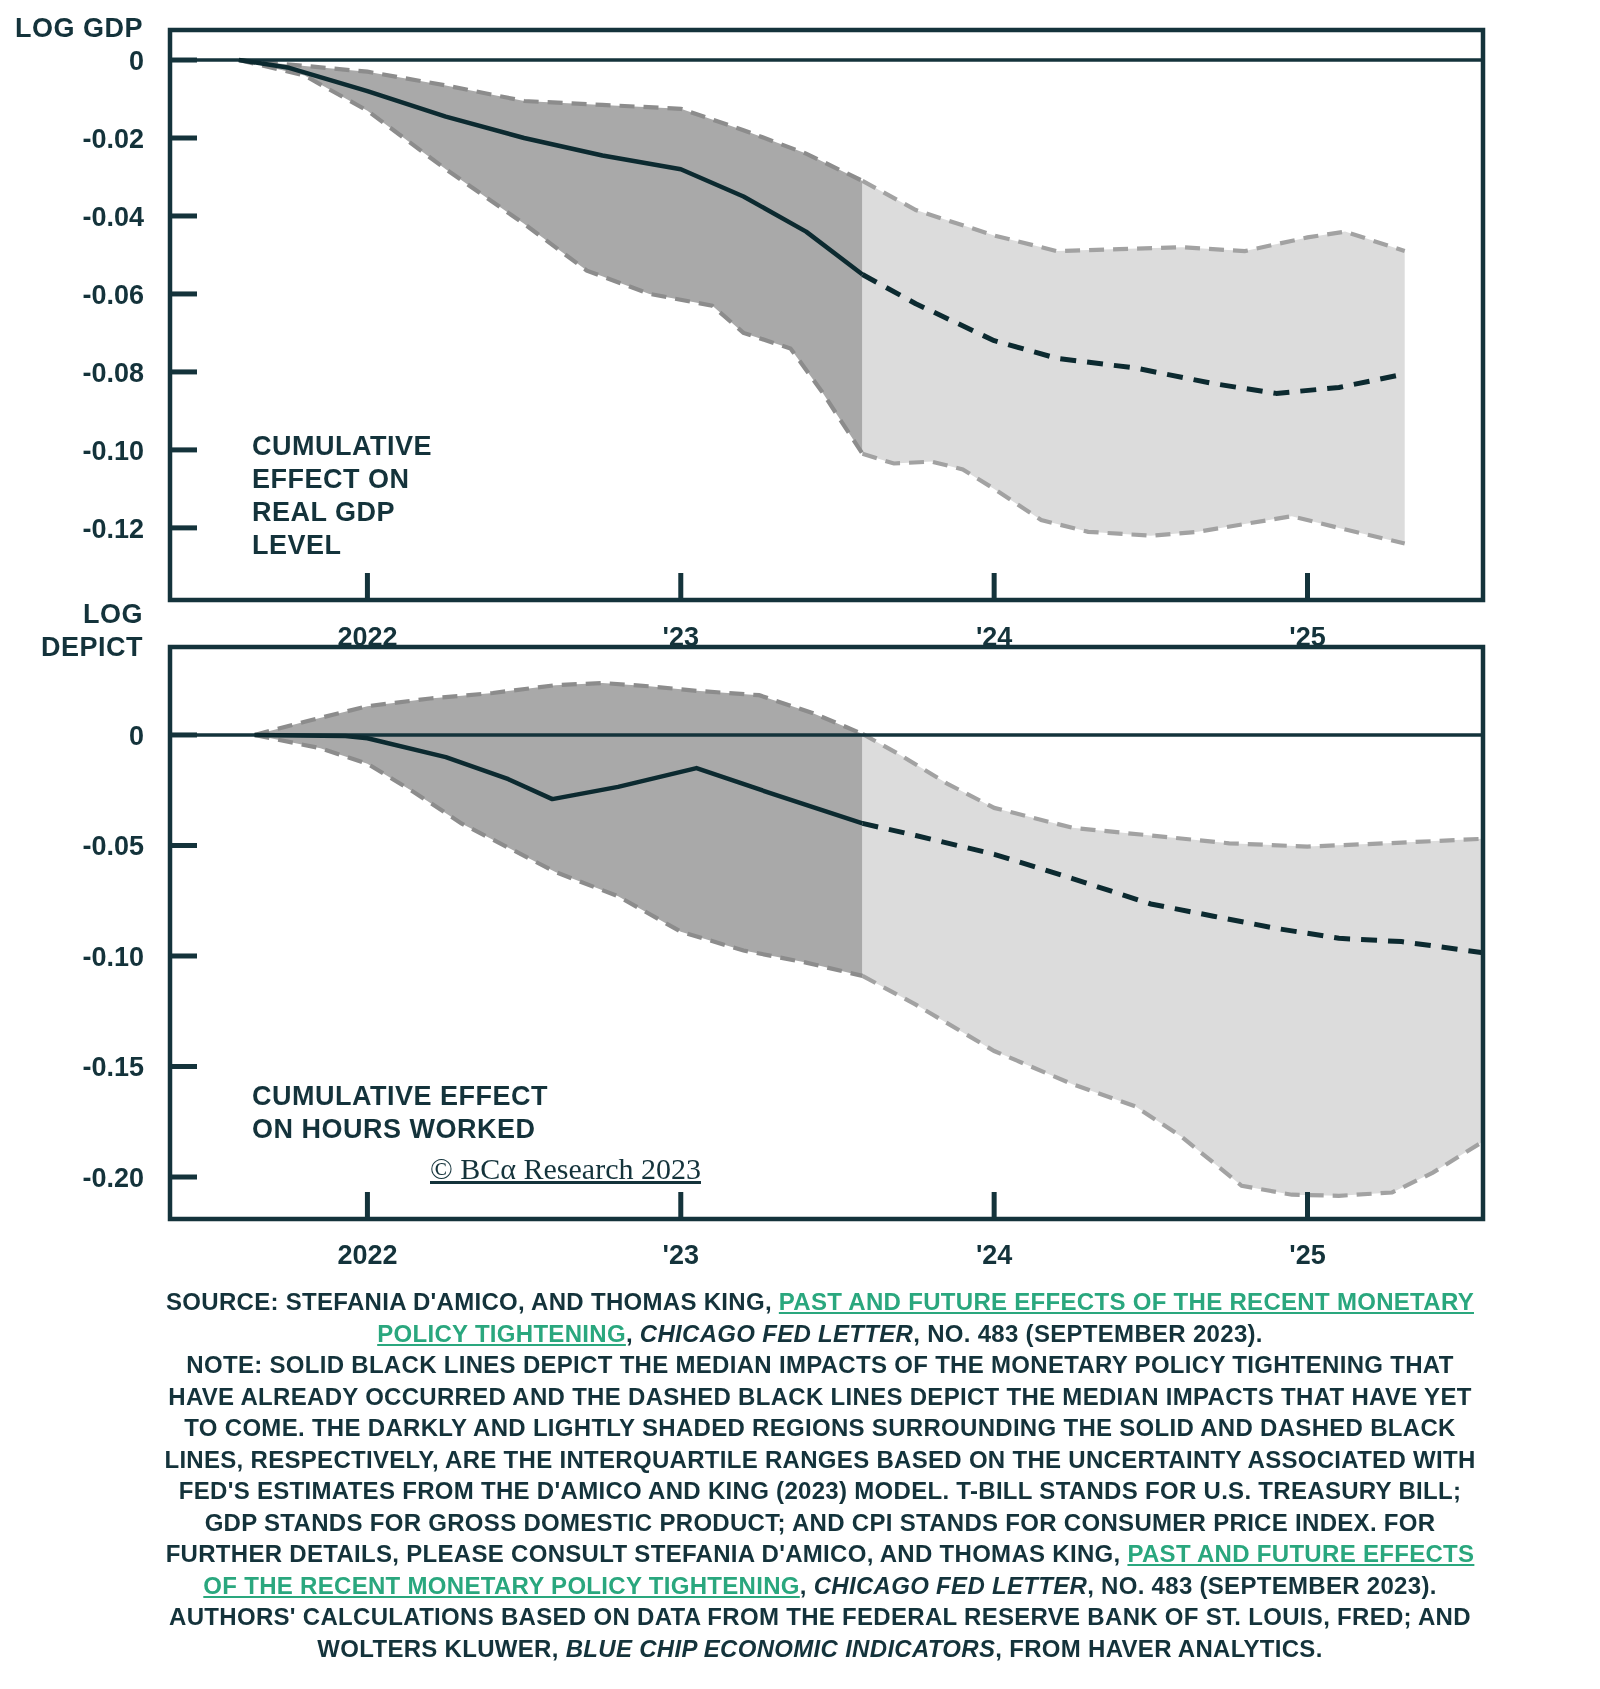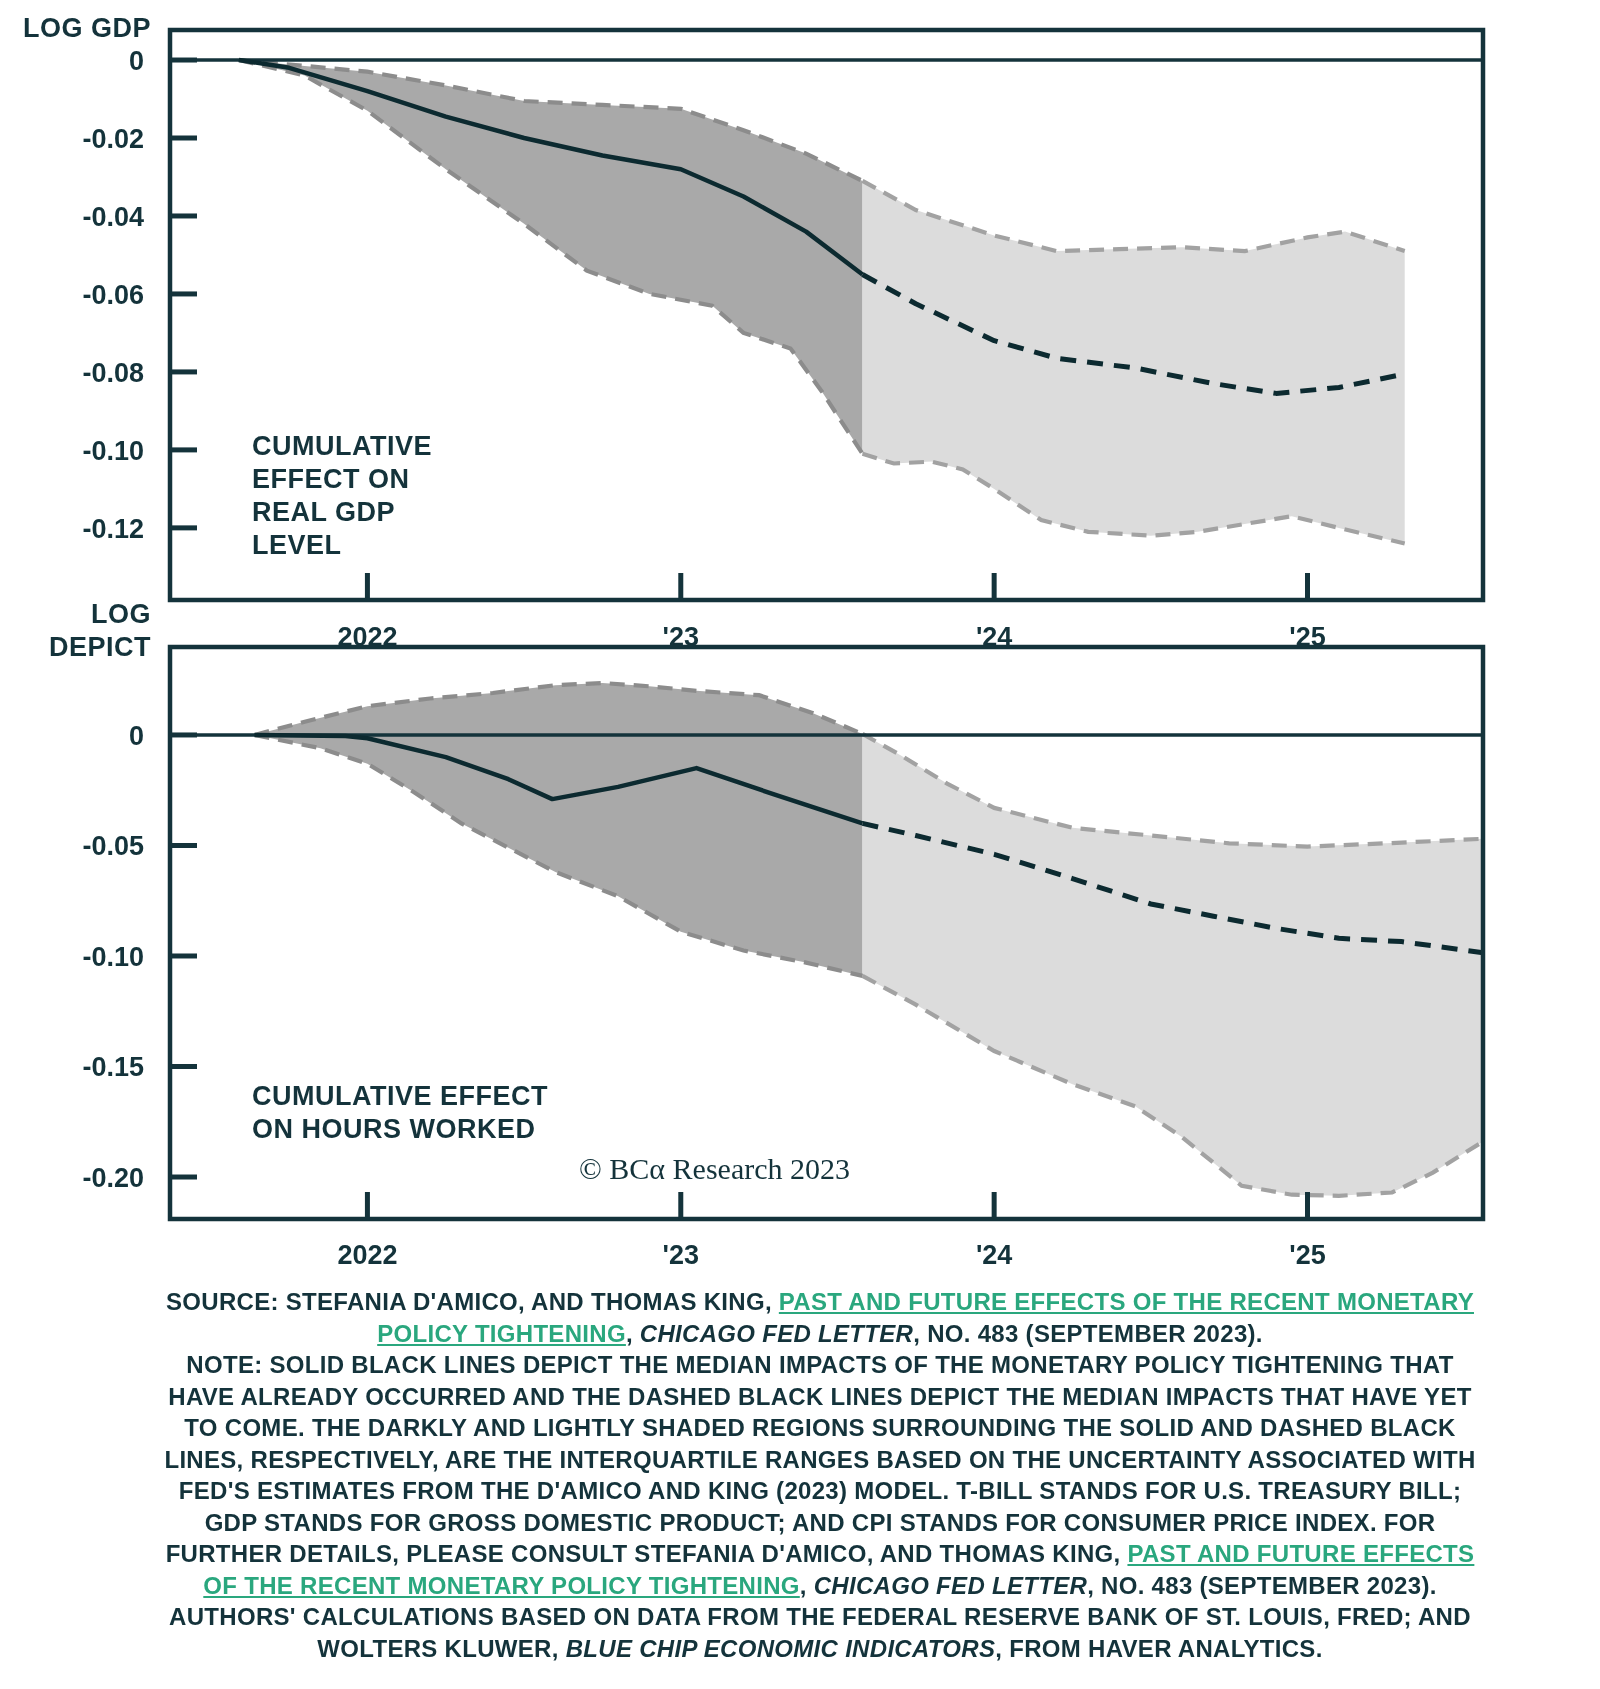--- a/index.html
+++ b/index.html
@@ -1,28 +1,28 @@
 <!DOCTYPE html>
 <html><head>
 <meta charset="utf-8">
 <style>
   html,body{margin:0;padding:0;}
   body{width:1600px;height:1689px;background:#ffffff;position:relative;overflow:hidden;
        font-family:"Liberation Sans",sans-serif;}
   #canvas{position:absolute;left:0;top:0;}
   svg text{font-family:"Liberation Sans",sans-serif;font-weight:700;font-size:27px;}
-  .ylabel{position:absolute;left:16px;width:135px;text-align:right;font-weight:700;
+  .ylabel{position:absolute;left:8px;width:135px;text-align:right;font-weight:700;
           font-size:27px;line-height:33px;letter-spacing:.5px;}
   #ylabel-gdp{top:12px;}
   #ylabel-hours{top:598px;}
   .annot{position:absolute;font-weight:700;font-size:27px;line-height:33px;letter-spacing:.5px;margin-left:30px;}
   #annot-gdp{left:222px;top:430px;width:235px;}
   #annot-hours{left:222px;top:1080px;width:300px;}
-  .copyright{position:absolute;left:430px;top:1152px;width:420px;text-align:right;
-             font-family:"Liberation Serif",serif;font-weight:400;font-size:30px;}
+  .copyright{position:absolute;left:430px;top:1152px;width:420px;text-align:left;
+             font-family:"Liberation Serif",serif;font-weight:400;font-size:30px;text-decoration:underline;}
   .footer{position:absolute;left:155px;top:1286px;width:1330px;font-weight:700;
           font-size:24px;line-height:31.5px;letter-spacing:.3px;text-align:center;}
   .seg-italic{font-style:italic;}
   .seg-link{text-decoration:underline;cursor:pointer;}
 </style>
 </head>
 <body style="color: rgb(20, 51, 59);">
 
 <div>
   <svg id="canvas" width="1600" height="1280" viewBox="0 0 1600 1280">

